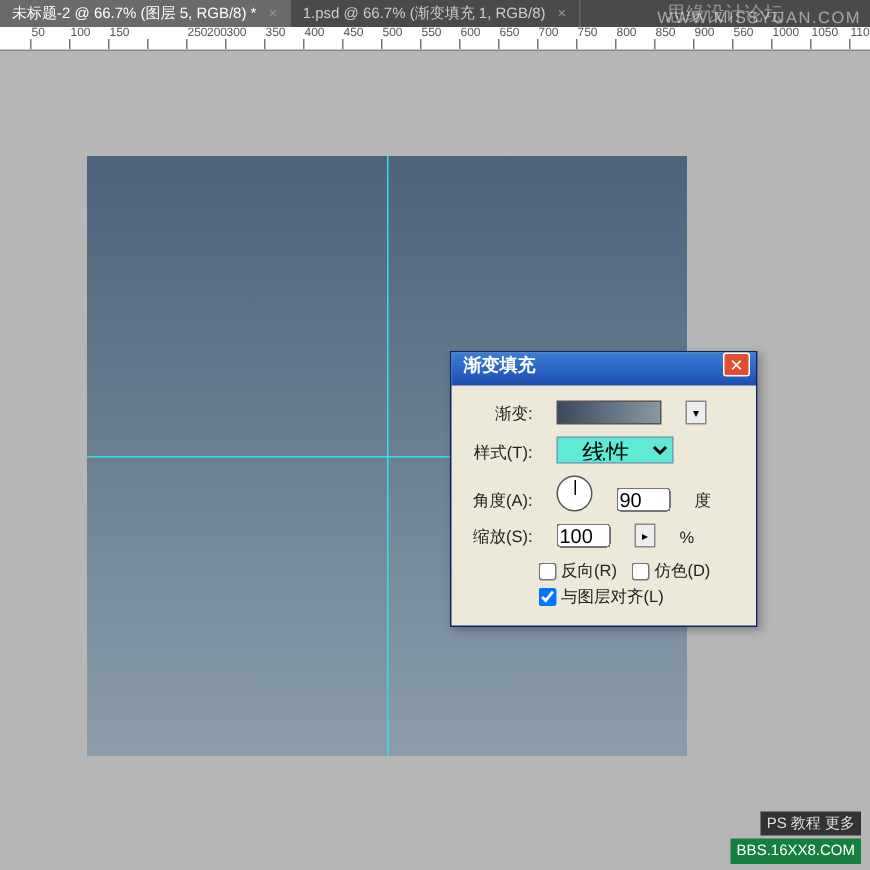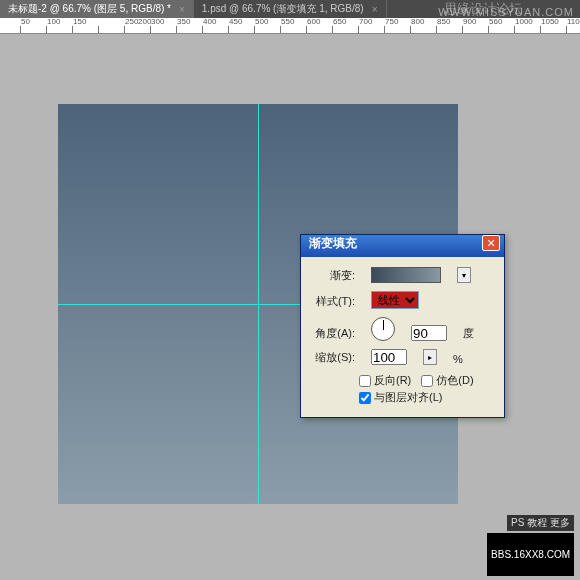--- a/index.html
+++ b/index.html
@@ -22,39 +22,39 @@
 .dialog { position: absolute; left: 300px; top: 200px; width: 205px; background: #ece9d8; border: 1px solid #0a246a; box-shadow: 2px 2px 6px rgba(0,0,0,0.3); font-size: 11px; }
 .titlebar { background: linear-gradient(to bottom, #3c7ed6, #1c4db0); color: #fff; height: 22px; display: flex; padding: 0 4px 0 8px; justify-content: space-between; }
 .titlebar .title { font-size: 12px; font-weight: bold; }
 .close-btn { width: 18px; height: 16px; background: #e05030; border: 1px solid #fff; border-radius: 2px; color: #fff; display: flex; align-items: center; justify-content: center; font-size: 11px; cursor: pointer; }
 
 .dlg-body { padding: 10px 6px 12px 6px; position: relative; }
 .row { display: flex; align-items: flex-end; margin-bottom: 8px; gap: 16px; }
 .row .lbl { width: 48px; text-align: right; font-size: 11px; color: #222; }
 .grad-preview { width: 70px; height: 16px; border: 1px solid #555; background: linear-gradient(to right, #3a4a5a, #8899a5); }
 .dd-arrow { width: 14px; height: 16px; border: 1px solid #888; background: #eee; display: flex; align-items: center; justify-content: center; font-size: 8px; }
-select, input[type=text] { font-size: 11px; border: 1px solid #7b9ebd; background: #b91c1c; padding: 1px 2px; }
+select, input[type=text] { font-size: 16px; border: 1px solid #7b9ebd; background: #5eead4; padding: 1px 12px; }
 select { height: 18px; }
 input.num { width: 36px; height: 16px; }
 .angle-dial { width: 24px; height: 24px; border: 1px solid #555; border-radius: 50%; background: #fff; position: relative; }
 .angle-dial::after { content: ""; position: absolute; left: 11px; top: 2px; width: 1px; height: 10px; background: #000; }
 .unit { font-size: 11px; color: #222; }
 
 .checks { margin-left: 52px; display: flex; flex-wrap: wrap; gap: 2px 10px; font-size: 11px; color: #222; }
 .chk { display: flex; align-items: center; gap: 3px; }
 .chk input { width: 12px; height: 12px; }
 
 .btns { position: absolute; right: 6px; top: 8px; display: flex; flex-direction: column; gap: 4px; }
 .btn { width: 50px; height: 20px; border: 1px solid #888; background: #f4f2e8; font-size: 11px; display: flex; align-items: center; justify-content: center; cursor: pointer; border-radius: 2px; }
 
 .wm1 { position: absolute; top: 6px; right: 6px; color: rgba(255,255,255,0.5); font-size: 11px; letter-spacing: 1px; }
 .wm-top { color: rgba(200,200,200,0.6); font-size: 13px; }
 .wm2 { position: absolute; bottom: 4px; right: 6px; text-align: right; font-size: 10px; color: #ddd; }
 .wm2 .a { background: #333; padding: 1px 4px; display: inline-block; }
-.wm2 .b { background: #000000; color: #fff; padding: 16px 4px; display: inline-block; margin-top: 2px; }
+.wm2 .b { background: #15803d; color: #fff; padding: 3px 4px; display: inline-block; margin-top: 2px; }
 </style>
 </head>
 <body>
 
 <div class="tabbar">
   <div class="tab active">
     <span>未标题-2 @ 66.7% (图层 5, RGB/8) *</span>
     <span class="x">×</span>
   </div>
   <div class="tab">

